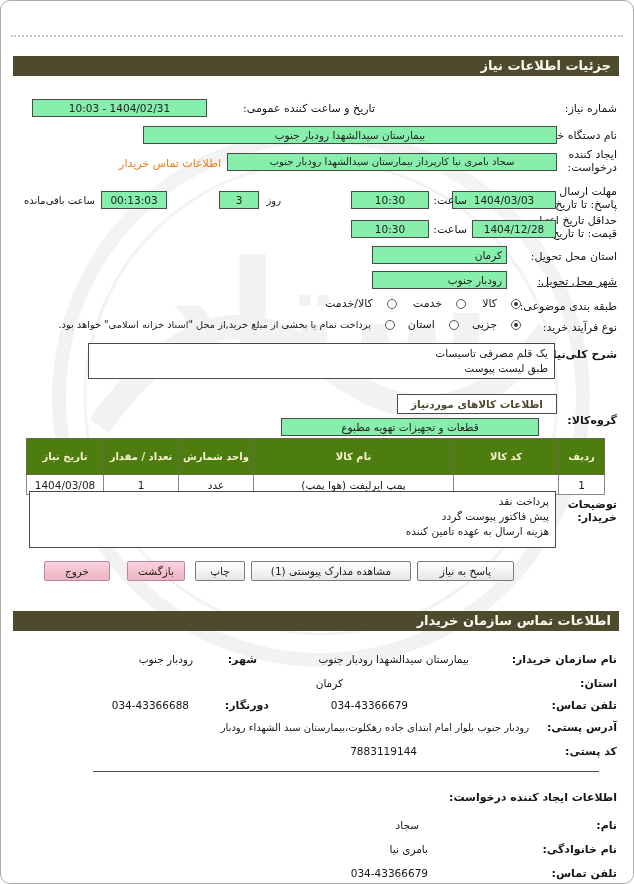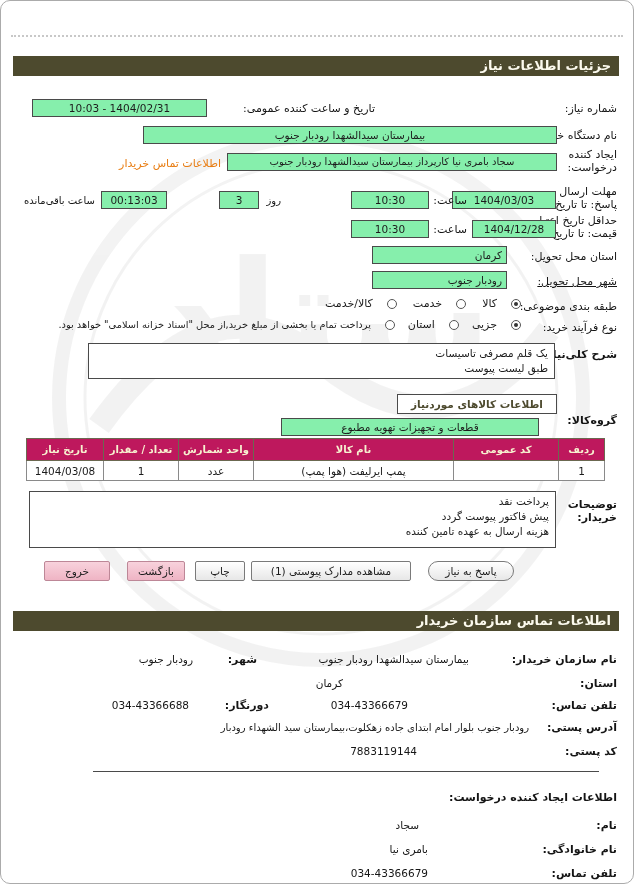--- a/index.html
+++ b/index.html
@@ -24,22 +24,22 @@
   .radio-row { position:absolute; display:flex; align-items:center; }
   .opt  { display:flex; align-items:center; gap:14px; }
   .radio{ width:10px; height:10px; border:1px solid #555; border-radius:50%; background:#fff;
           position:relative; flex:0 0 auto; }
   .radio.on::after { content:""; position:absolute; inset:2px; background:#333; border-radius:50%; }
   .btn  { position:absolute; height:20px; border:1px solid #7a7a7a; border-radius:2px;
           background:linear-gradient(#ffffff,#e7e7e7); font-family:inherit; font-size:10.5px;
           color:#1c1c1c; cursor:pointer;margin-left:28px; }
   .btn.pink { background:linear-gradient(#f8d2dc,#efb4c4); border-color:#bd8797; }
   .tbl  { position:absolute; border-collapse:collapse; table-layout:fixed; }
-  .tbl th { background:#be185d; color:#f7f2d0; font-size:10px; font-weight:bold;
-            border:1px solid #6b6850; height:22px; padding:0 2px; }
+  .tbl th { background:#4d7c0f; color:#f7f2d0; font-size:10px; font-weight:bold;
+            border:1px solid #6b6850; height:36px; padding:0 2px; }
   .tbl td { border:1px solid #8a8a8a; background:#fff; font-size:10.5px; text-align:center;
             height:20px; padding:0 3px; overflow:hidden; white-space:nowrap; }
   .titlebox { position:absolute; background:#fff; border:1px solid #4a4a4a; height:20px;
               line-height:18px; text-align:center; font-size:10.5px; font-weight:bold;
               color:#4d4a2e; overflow:hidden; white-space:nowrap; }
   .val  { position:absolute; font-size:10.5px; white-space:nowrap; color:#151515; }
   .sep  { position:absolute; border-top:1px solid #4a4a4a; }
   .wm   { position:absolute; opacity:0.05; pointer-events:none; }
 </style>
 </head>
@@ -135,21 +135,21 @@
       <col style="width:46px">
         <col style="width:105px">
         <col style="width:200px">
       <col style="width:75px">
         <col style="width:75px">
         <col style="width:77px">
     </colgroup>
     <thead>
       <tr>
         <th>ردیف</th>
-        <th>کد عمومی</th>
+        <th>کد کالا</th>
         <th>نام کالا</th>
         <th>واحد شمارش</th>
         <th>تعداد / مقدار</th>
         <th>تاریخ نیاز</th>
       </tr>
     </thead>
     <tbody>
       <tr>
         <td>1</td>
         <td></td>
@@ -159,21 +159,21 @@
         <td>1404/03/08</td>
       </tr>
     </tbody>
   </table>
 
   <div class="lbl b" style="top:497px; right:16px; width:58px;">توضیحات خریدار:</div>
   <div class="ta" style="top:490px; right:77px; width:527px; height:57px;">پرداخت نقد
 پیش فاکتور پیوست گردد
 هزینه ارسال به عهده تامین کننده</div>
 
-  <button class="btn" style="top:560px; right:119px; width:86px;border-radius:10px;">پاسخ به نیاز</button>
+  <button class="btn" style="top:560px; right:119px; width:97px;">پاسخ به نیاز</button>
   <button class="btn" style="top:560px; right:222px; width:160px;">مشاهده مدارک پیوستی (1)</button>
   <button class="btn" style="top:560px; right:388px; width:50px;">چاپ</button>
   <button class="btn pink" style="top:560px; right:448px; width:58px;">بازگشت</button>
   <button class="btn pink" style="top:560px; right:523px; width:66px;">خروج</button>
 
   <div class="bar" style="top:610px; right:14px; width:606px;">اطلاعات تماس سازمان خریدار</div>
 
   <div class="lbl b" style="top:652px; right:16px;">نام سازمان خریدار:</div>
   <div class="val" style="top:652px; right:164px;">بیمارستان سیدالشهدا رودبار جنوب</div>
   <div class="lbl b" style="top:652px; right:376px;">شهر:</div>

